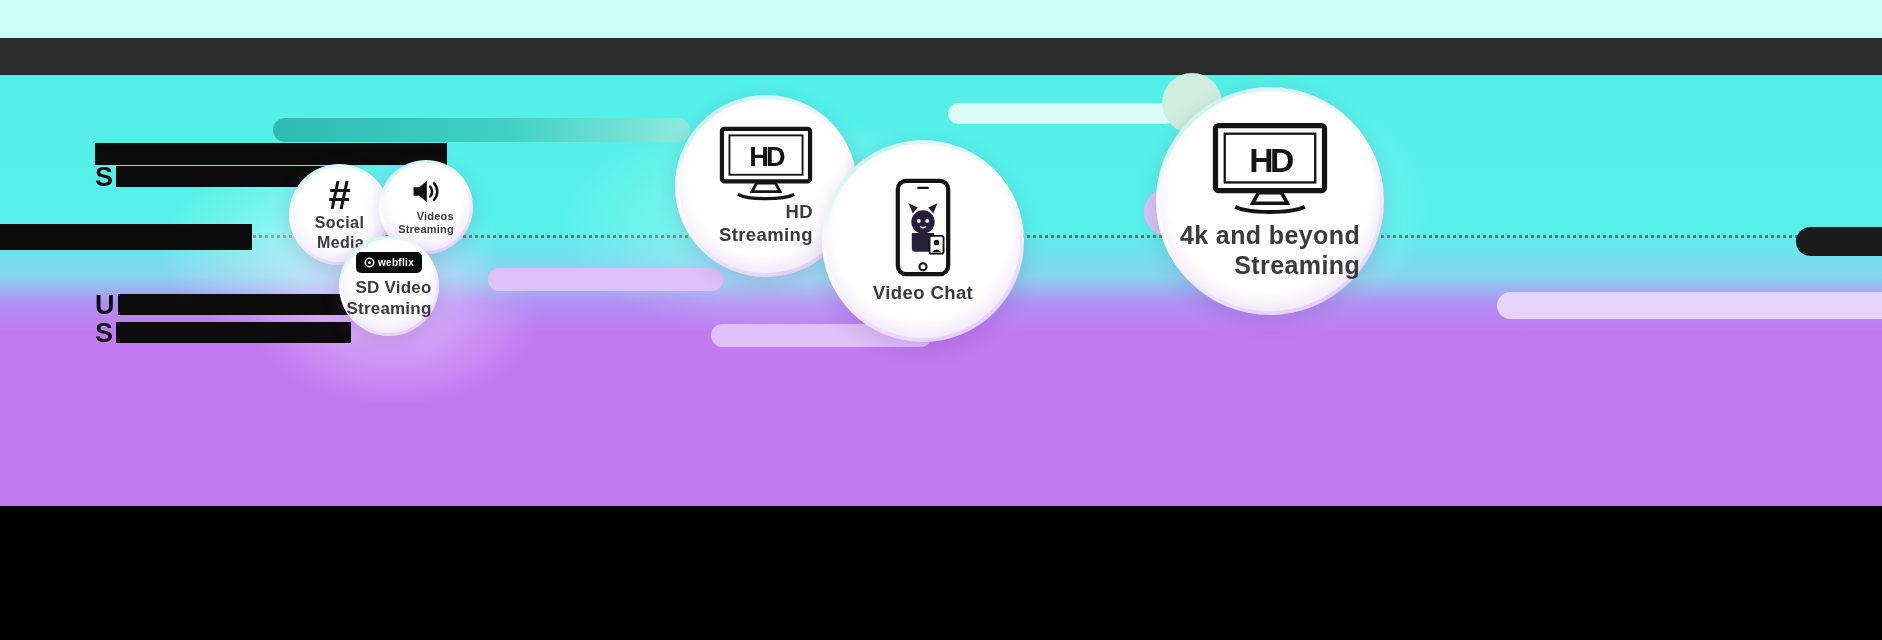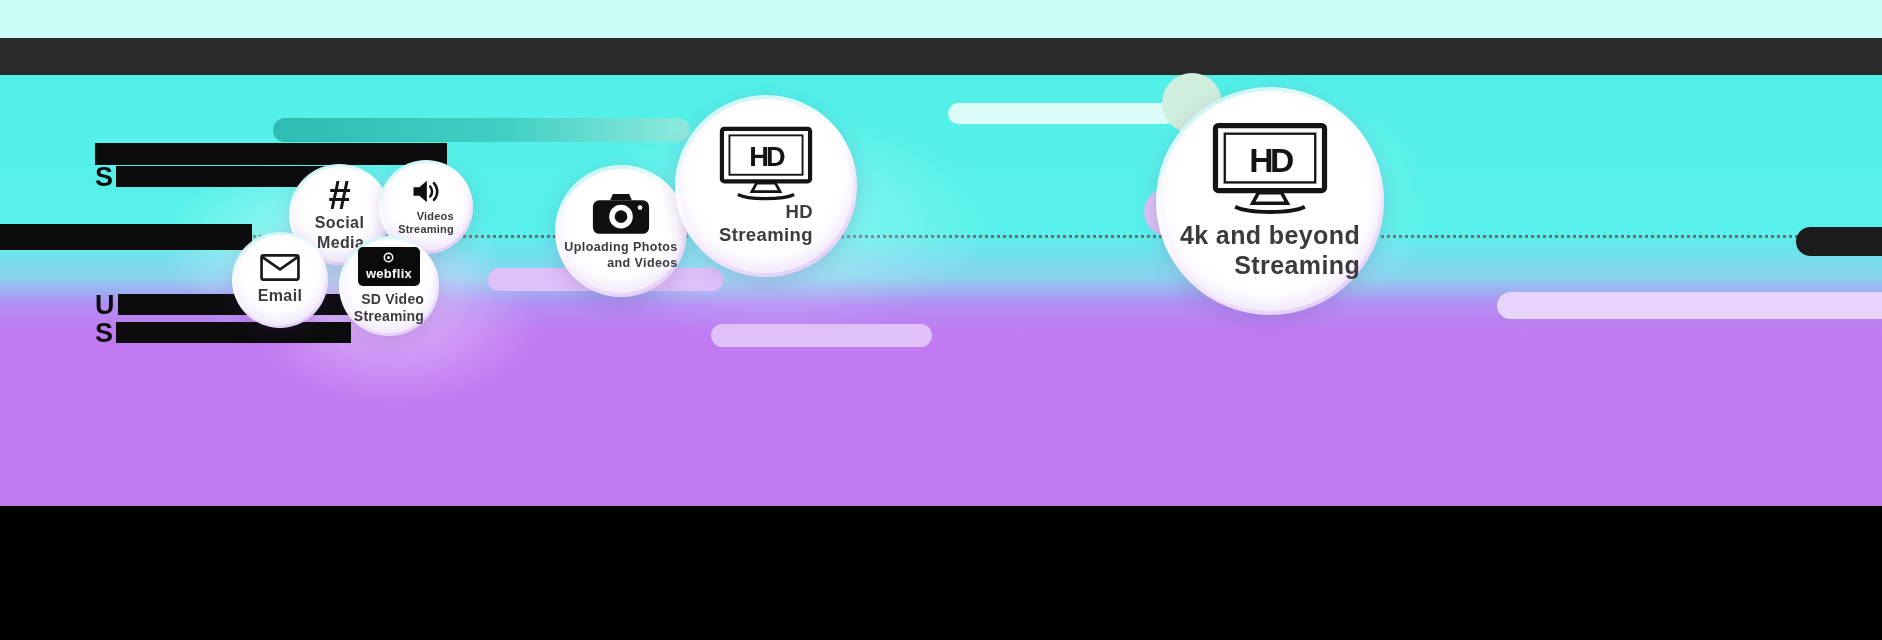--- a/index.html
+++ b/index.html
@@ -44,21 +44,21 @@
     display:flex;flex-direction:column;align-items:center;justify-content:center;text-align:right;
     border:4px solid transparent;
     background:radial-gradient(circle at 42% 36%,#ffffff 62%,#f6effb 100%) padding-box,
                linear-gradient(155deg,#b9f1ee 0%,#ffffff 42%,#ddc2f5 100%) border-box;
     box-shadow:0 6px 20px rgba(90,40,140,0.18), inset 0 -8px 14px rgba(220,195,245,0.30);}
   .bubble.sm{border-width:3px;}
   .bubble-label{white-space:pre-line;font-weight:bold;color:var(--label-text,#3b3b3b);
                 line-height:1.22;letter-spacing:.4px;}
   .hash-glyph{font-size:40px;font-weight:800;line-height:.9;color:#141414;}
   .webflix{display:inline-flex;align-items:center;gap:3px;background:#0b0b0b;color:#fff;
-           font-weight:bold;font-size:13px;padding:5px 8px;border-radius:5px;letter-spacing:.3px;flex-direction:column;}
+           font-weight:bold;font-size:10px;padding:5px 8px;border-radius:5px;letter-spacing:.3px;}
   .icon-gap{margin-bottom:5px;}
 </style>
 </head>
 <body>
 
 <div id="stage">
 
   <div class="strip-top"></div>
   <div class="title-bar"></div>
   <div class="sky"></div>
@@ -108,64 +108,66 @@
   <div class="bubble sm" style="left:379px;top:160px;width:88px;height:88px">
     <svg class="icon-gap" viewBox="0 0 36 32" width="30" height="27">
       <path d="M3 11 h7 l9 -8 v26 l-9 -8 h-7 z" fill="#0f0f0f"></path>
       <path d="M23 10 a9 9 0 0 1 0 12" stroke="#0f0f0f" stroke-width="3" fill="none" stroke-linecap="round"></path>
       <path d="M27.5 6 a14.5 14.5 0 0 1 0 20" stroke="#0f0f0f" stroke-width="3" fill="none" stroke-linecap="round"></path>
     </svg>
     <div class="bubble-label" style="font-size:11px;letter-spacing:.2px">Videos
 Streaming</div>
   </div>
 
-  <div class="bubble sm" style="left:232px;top:232px;width:90px;height:90px">
-    <svg class="icon-gap" viewBox="0 0 44 30" width="40" height="27">
-      <rect x="1.5" y="1.5" width="41" height="27" rx="2" fill="none" stroke="#1a1a1a" stroke-width="3"></rect>
-      <path d="M2.5 3.5 L22 17 L41.5 3.5" fill="none" stroke="#1a1a1a" stroke-width="3"></path>
-    </svg>
-    <div class="bubble-label" style="font-size:16px">Email</div>
-  </div>
 
   <div class="bubble sm" style="left:339px;top:236px;width:94px;height:94px">
     <span class="webflix icon-gap">
       <svg width="11" height="11" viewBox="0 0 11 11">
         <circle cx="5.5" cy="5.5" r="4.2" fill="none" stroke="#fff" stroke-width="1.5"></circle>
         <circle cx="5.5" cy="5.5" r="1.5" fill="#fff"></circle>
       </svg>
       <span>webflix</span>
     </span>
-    <div class="bubble-label" style="font-size:14px;letter-spacing:.2px">SD Video
+    <div class="bubble-label" style="font-size:17px;letter-spacing:.2px">SD Video
 Streaming</div>
   </div>
 
-  <div class="bubble" style="left:555px;top:165px;width:124px;height:124px">
-    <svg class="icon-gap" viewBox="0 0 64 48" width="58" height="44">
-      <rect x="1" y="10" width="62" height="37" rx="7" fill="#101010"></rect>
-      <path d="M20 10 l3 -7 h18 l3 7 z" fill="#101010"></path>
-      <circle cx="32" cy="28" r="13" fill="#ffffff"></circle>
-      <circle cx="32" cy="28" r="7" fill="#101010"></circle>
-      <circle cx="53" cy="18" r="2.6" fill="#ffffff"></circle>
-    </svg>
-    <div class="bubble-label" style="font-size:12.5px">Uploading Photos
-and Videos</div>
-  </div>
 
   <div class="bubble" style="left:675px;top:95px;width:174px;height:174px">
     <svg viewBox="0 0 100 80" width="94" height="75">
       <rect x="3" y="3" width="94" height="56" rx="2.5" fill="#ffffff" stroke="#141414" stroke-width="4.5"></rect>
       <rect x="11" y="10" width="78" height="42" fill="none" stroke="#141414" stroke-width="2"></rect>
       <text x="50" y="43" text-anchor="middle" font-size="29" font-weight="bold" letter-spacing="-3" fill="#141414" font-family="Liberation Sans, sans-serif">HD</text>
       <path d="M40 61 h20 l5 9 h-30 z" fill="none" stroke="#141414" stroke-width="3"></path>
       <path d="M20 73 c12 6 48 6 60 0" fill="none" stroke="#141414" stroke-width="3.5"></path>
     </svg>
     <div class="bubble-label" style="font-size:18.5px">HD
 Streaming</div>
   </div>
 
+  <div class="bubble" style="left:822px;top:140px;width:194px;height:194px">
+    <svg class="icon-gap" viewBox="0 0 60 106" width="56" height="99">
+      <rect x="3" y="3" width="54" height="100" rx="9" fill="#ffffff" stroke="#121212" stroke-width="4.5"></rect>
+      <line x1="25" y1="10.5" x2="35" y2="10.5" stroke="#121212" stroke-width="2.5" stroke-linecap="round"></line>
+      <circle cx="30" cy="95" r="3.8" fill="none" stroke="#121212" stroke-width="2.2"></circle>
+      <g fill="#26203d">
+        <path d="M19 38 l-4.5 -11 l10 4.5 z"></path>
+        <path d="M41 38 l4.5 -11 l-10 4.5 z"></path>
+        <circle cx="30" cy="47" r="12.5"></circle>
+        <path d="M18 59 h24 v16 a4 4 0 0 1 -4 4 h-16 a4 4 0 0 1 -4 -4 z"></path>
+      </g>
+      <circle cx="25.5" cy="46" r="2" fill="#ffffff"></circle>
+      <circle cx="34.5" cy="46" r="2" fill="#ffffff"></circle>
+      <path d="M27 52 q3 2.5 6 0" stroke="#ffffff" stroke-width="1.4" fill="none"></path>
+      <rect x="37" y="62" width="15" height="19" rx="2" fill="#ffffff" stroke="#121212" stroke-width="2"></rect>
+      <circle cx="44.5" cy="69" r="3" fill="#121212"></circle>
+      <path d="M39.5 79.5 q5 -6 10 0 z" fill="#121212"></path>
+    </svg>
+    <div class="bubble-label" style="font-size:18.5px">Video Chat</div>
+  </div>
 
   <div class="bubble" style="left:1156px;top:87px;width:220px;height:220px">
     <svg class="icon-gap" viewBox="0 0 100 80" width="116" height="93">
       <rect x="3" y="3" width="94" height="56" rx="2.5" fill="#ffffff" stroke="#141414" stroke-width="4.5"></rect>
       <rect x="11" y="10" width="78" height="42" fill="none" stroke="#141414" stroke-width="2"></rect>
       <text x="50" y="43" text-anchor="middle" font-size="29" font-weight="bold" letter-spacing="-3" fill="#141414" font-family="Liberation Sans, sans-serif">HD</text>
       <path d="M40 61 h20 l5 9 h-30 z" fill="none" stroke="#141414" stroke-width="3"></path>
       <path d="M20 73 c12 6 48 6 60 0" fill="none" stroke="#141414" stroke-width="3.5"></path>
     </svg>
     <div class="bubble-label" style="font-size:25px">4k and beyond

